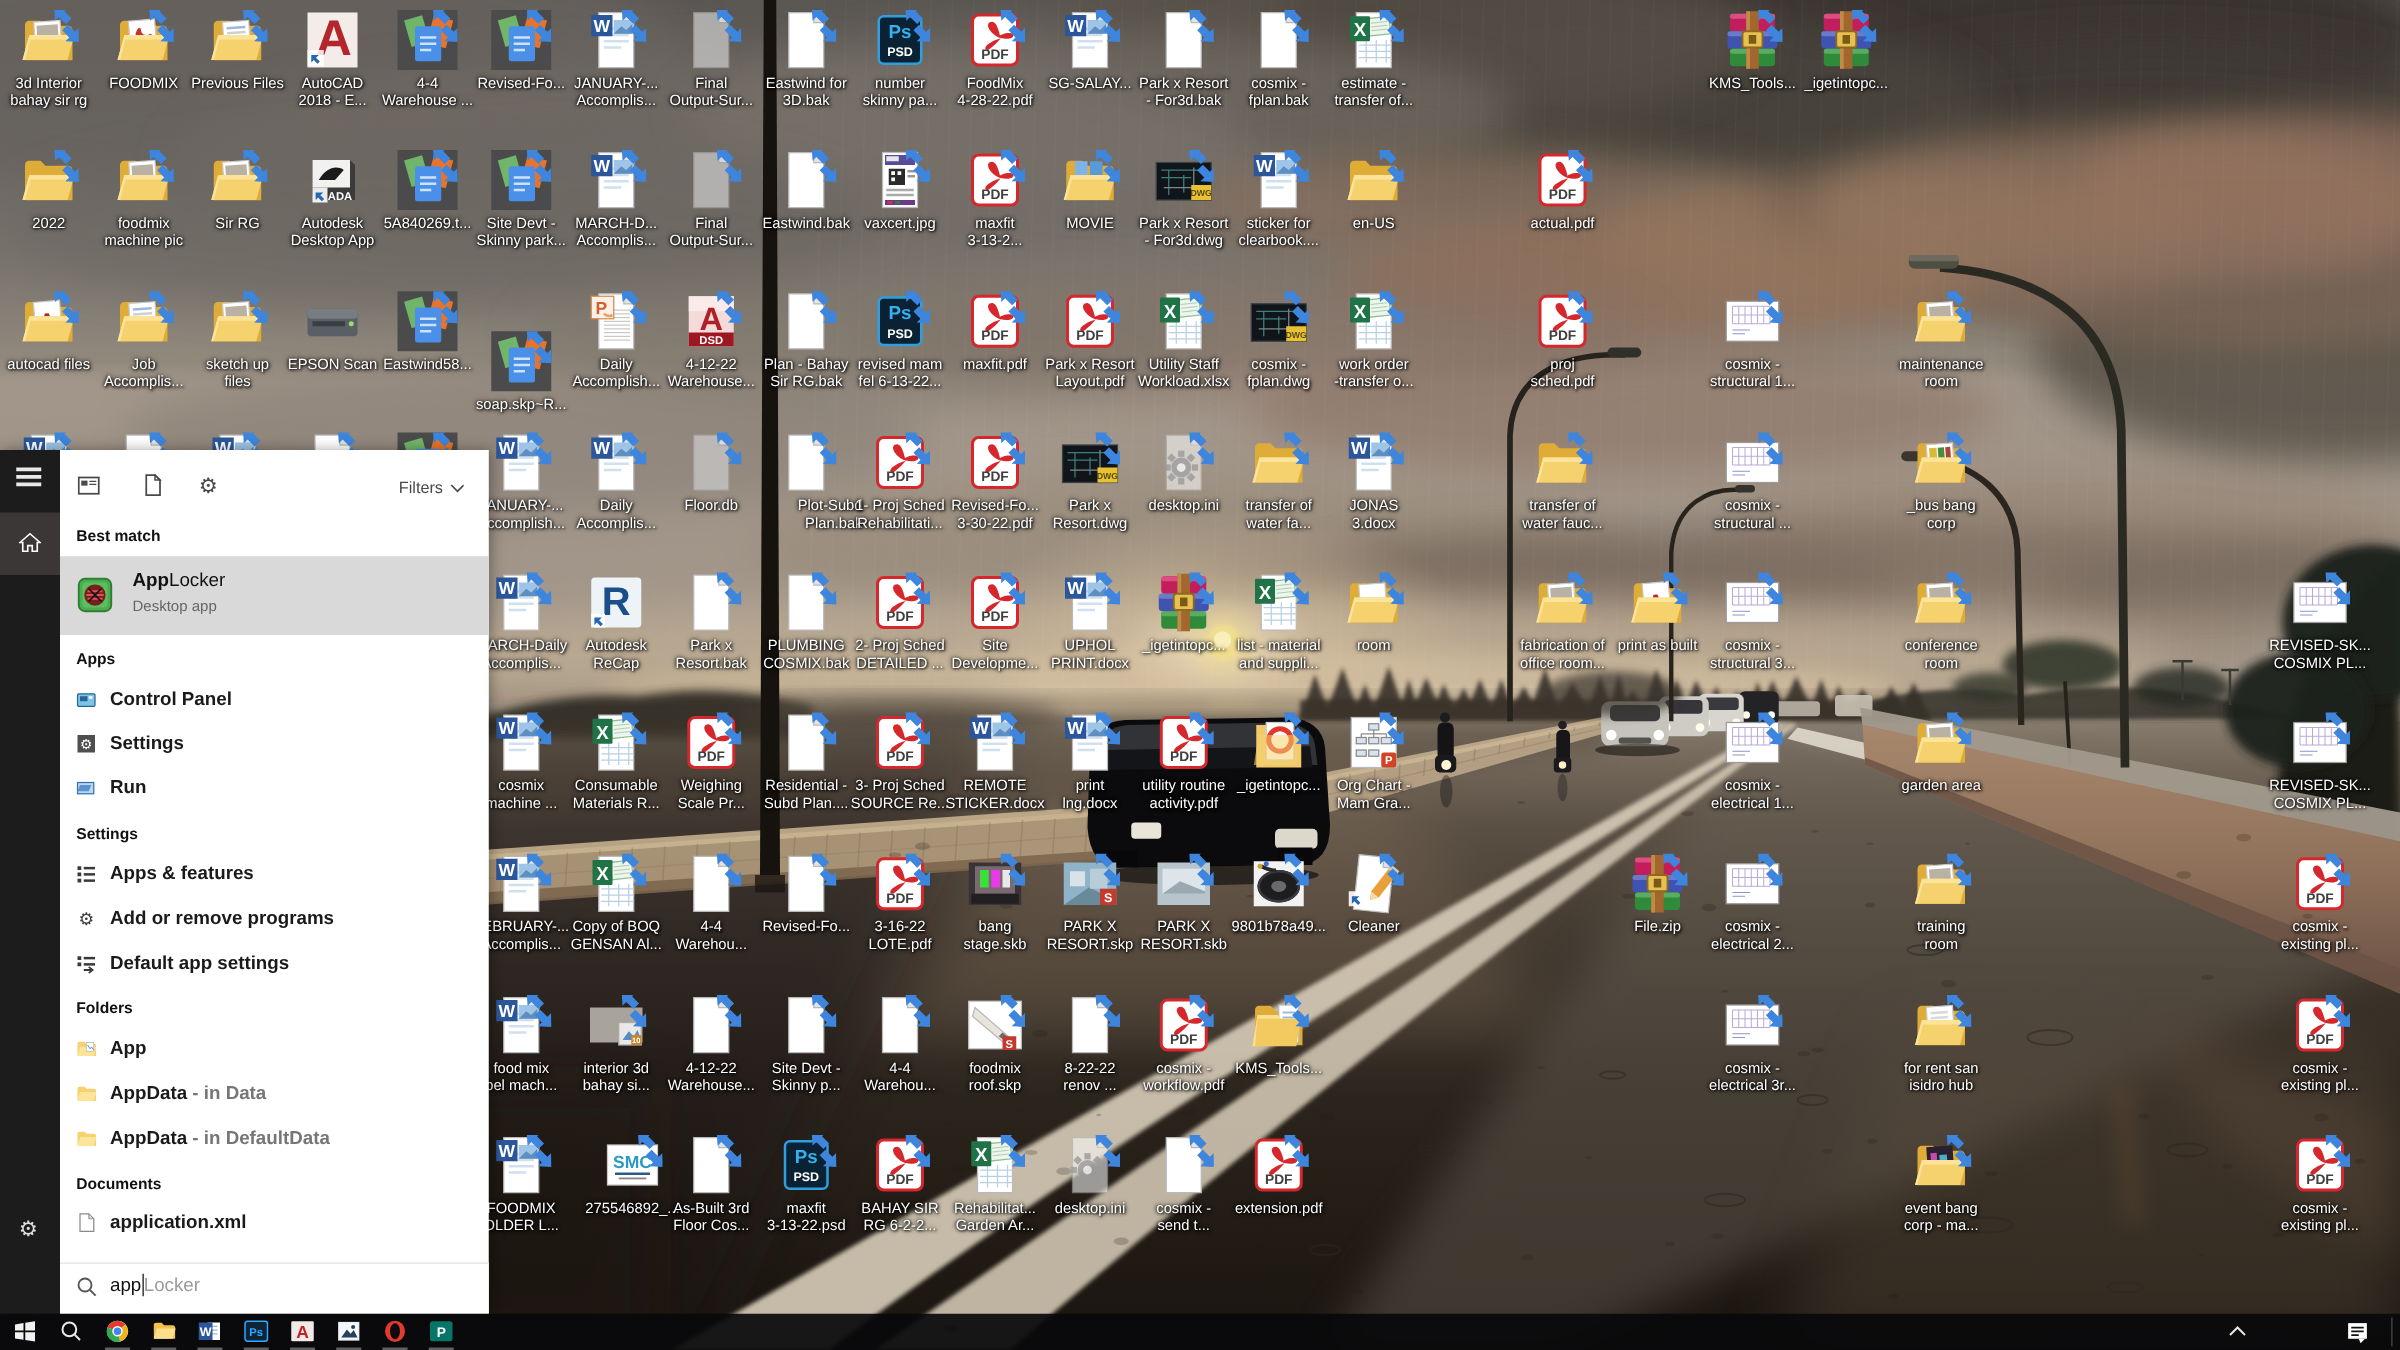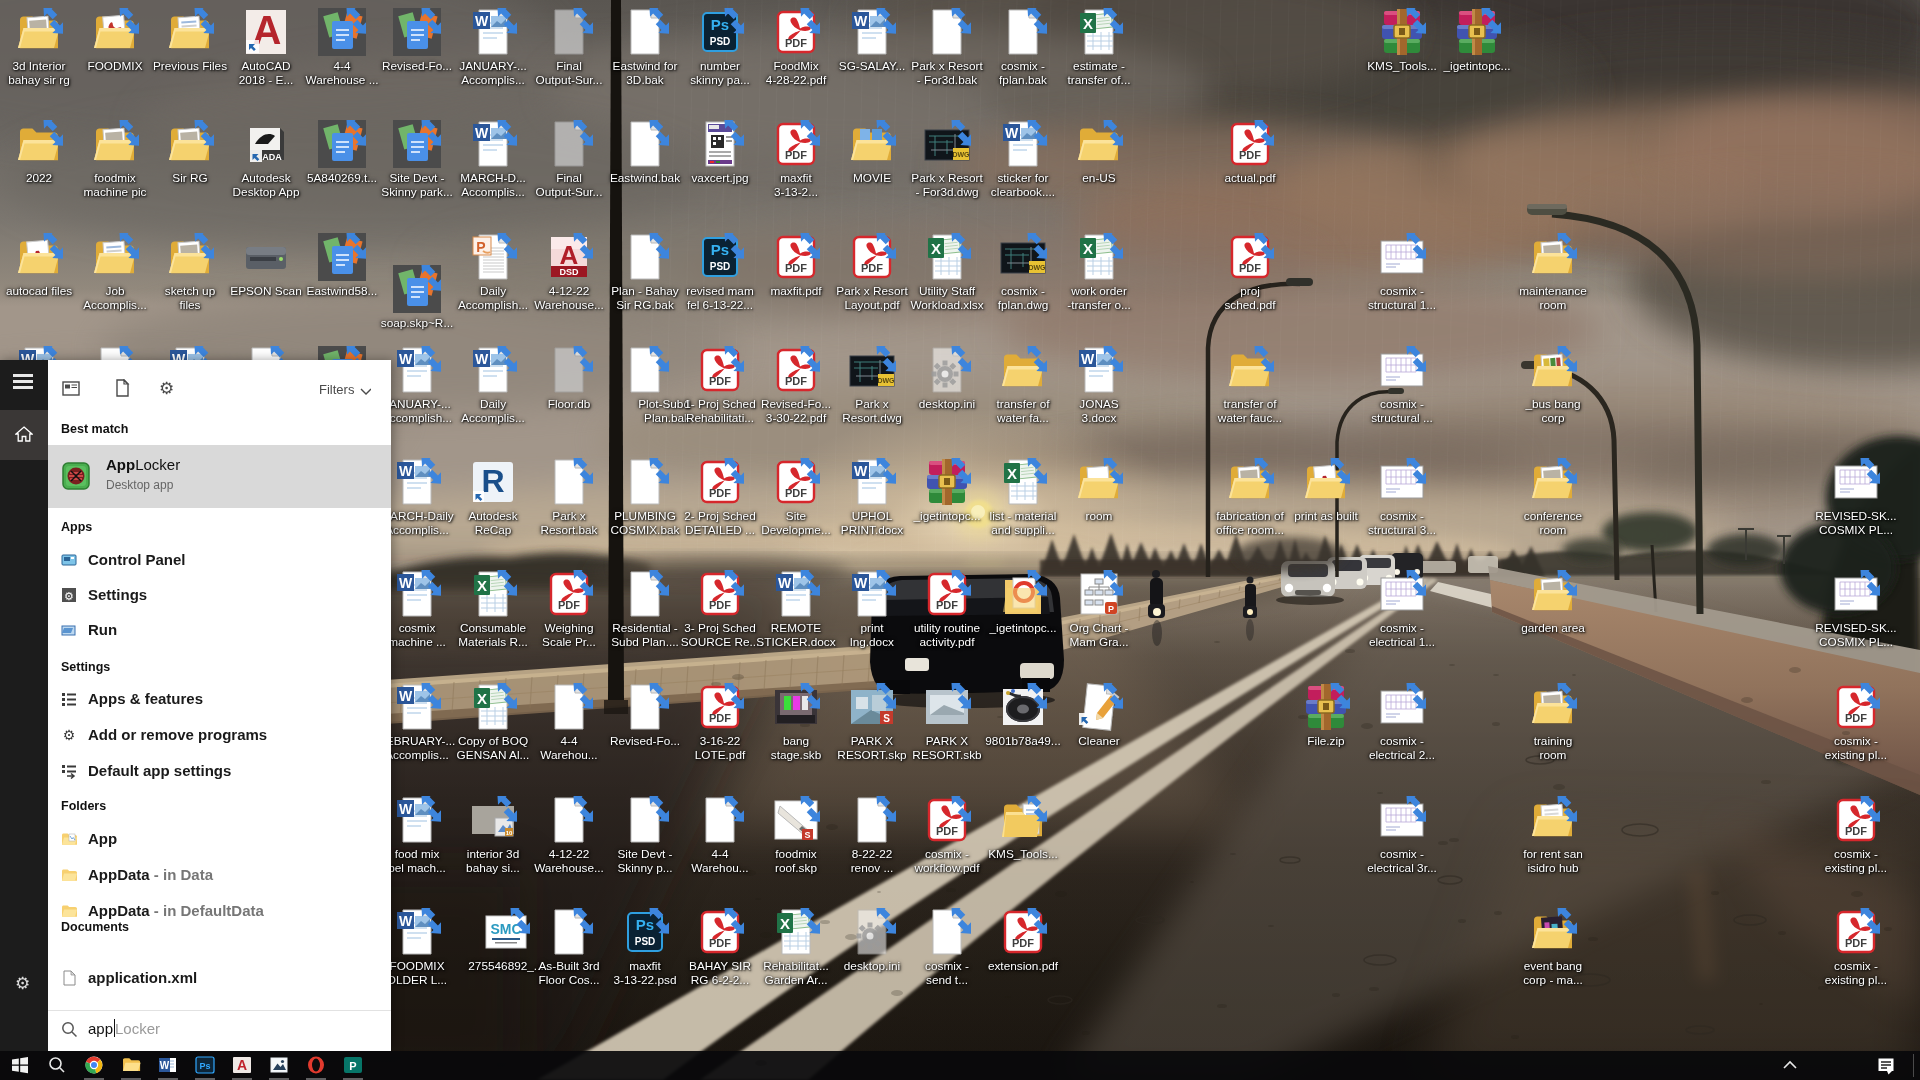--- a/index.html
+++ b/index.html
@@ -2775,21 +2775,21 @@
           </svg></span>
         <span class="ptxt"><b>App</b>Data <span class="gr">- in DefaultData</span></span>
       </div>
       <div class="prow" style="top:499px;">
         <span class="pico"><svg width="16" height="16" viewBox="0 0 16 16">
             <path d="M1,4 c0,-1 0.6,-1.6 1.6,-1.6 h4 l1.6,1.6 h6 c1,0 1.8,0.8 1.8,1.8 v8 h-15 z" fill="#f7d070"></path>
             <path d="M1,13.8 L3,6.5 h13 L14,13.8 z" fill="#fce49a"></path>
           </svg></span>
         <span class="ptxt"><b>App</b>Data <span class="gr">- in Data</span></span>
       </div>
-      <div class="phead" style="top:560px;">Documents</div>
+      <div class="phead" style="top:580px;">Documents</div>
       <div class="prow" style="top:602px;">
         <span class="pico"><svg width="16" height="16" viewBox="0 0 16 16">
             <path d="M3,1 h7 l4,4 v10 h-11 z" fill="#fff" stroke="#8a8a8a"></path>
             <path d="M10,1 l4,4 h-4 z" fill="#d9d9d9" stroke="#8a8a8a" stroke-width="0.7"></path>
           </svg></span>
         <span class="ptxt"><b>app</b>lication.xml</span>
       </div>
       <div id="searchrow">
         <span style="position:absolute;left:13px;top:10px;"><svg width="17" height="17" viewBox="0 0 17 17">
             <circle cx="7" cy="7" r="5.2" fill="none" stroke="#555" stroke-width="1.5"></circle>

